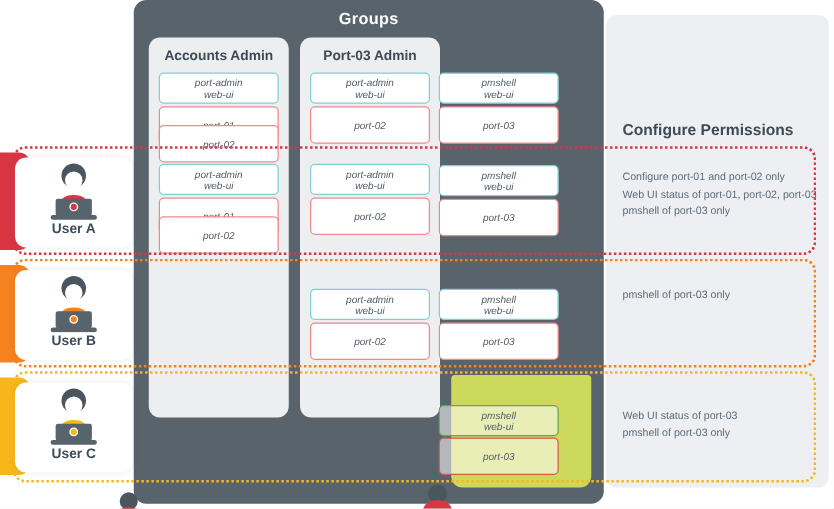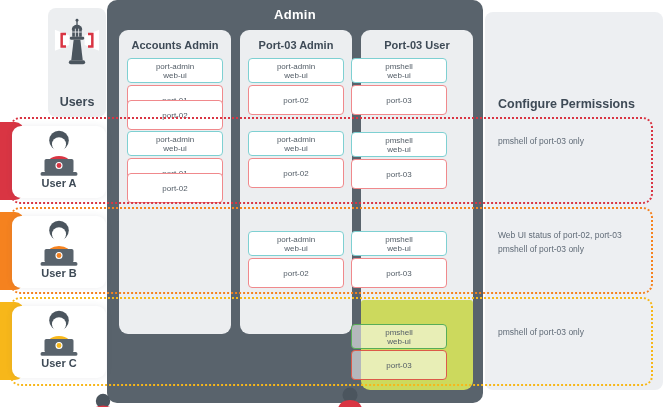--- a/index.html
+++ b/index.html
@@ -18,74 +18,52 @@
   .gcol-name{position:absolute;top:9px;left:0;right:0;text-align:center;font-size:11px;font-weight:bold;color:var(--heading-text);}
   .perm-panel{position:absolute;left:485px;top:12px;width:178px;height:378px;background:var(--perm-panel-bg);border-radius:8px;z-index:1;}
   .perm-title{position:absolute;left:498px;top:97px;font-size:12.5px;font-weight:bold;color:var(--heading-text);z-index:3;}
   .perm-block{position:absolute;left:498px;width:158px;z-index:3;}
   .perm-line{font-size:8.5px;line-height:13.5px;color:var(--body-text);}
   
   .highlight-cell{position:absolute;left:361px;top:300px;width:112px;height:90px;background:var(--highlight-bg);border-radius:3px 3px 9px 9px;z-index:2;}
   
   .bx{position:absolute;box-sizing:border-box;width:96px;background:#fff;border-radius:4px;
       display:flex;flex-direction:column;align-items:center;justify-content:center;text-align:center;
-      font-size:8px;line-height:9px;color:var(--box-text);z-index:3;}
+      font-size:8px;line-height:9px;color:var(--box-text);z-index:3;font-style:italic;}
   .h2{height:25px;} .h1{height:30px;}
   .teal{border:1.5px solid var(--teal-border);}
   .redb{border:1.5px solid var(--red-border);}
   .greenb{border:1.5px solid var(--green-border);background:rgba(255,255,255,0.55);}
   .redhl{border:1.5px solid var(--hl-red-border);background:rgba(255,255,255,0.55);}
   .c1{left:127px}.c2{left:248px}.c3{left:351px}
   
   .row-outline{position:absolute;left:10px;width:643px;box-sizing:border-box;border:2px dotted #000;border-radius:10px;background:transparent;z-index:5;pointer-events:none;}
   .bracket{position:absolute;left:-8px;width:32px;height:78px;border-radius:9px;z-index:6;}
   .user-card{position:absolute;left:12px;width:94px;height:72px;background:#ffffff;border-radius:9px;z-index:7;
       display:flex;flex-direction:column;align-items:center;box-shadow:0 0 6px rgba(70,80,95,0.10);}
   .user-card svg{margin-top:4px;}
   .user-name{font-size:11px;font-weight:bold;color:var(--heading-text);margin-top:1px;}
   .peek{position:absolute;z-index:1;}
 </style>
 </head>
 <body>
 
 <div class="canvas">
 
-  <div class="users-panel">
-    <svg width="46" height="52" viewBox="0 0 48 54">
-      <polygon points="1,12 16,18 16,28 1,34" fill="#ffffff"></polygon>
-      <polygon points="47,12 32,18 32,28 47,34" fill="#ffffff"></polygon>
-      <path d="M12.5,16.5 h-4.5 v13 h4.5" fill="none" stroke="var(--row-a)" stroke-width="2.6"></path>
-      <path d="M35.5,16.5 h4.5 v13 h-4.5" fill="none" stroke="var(--row-a)" stroke-width="2.6"></path>
-      <line x1="24" y1="2.5" x2="24" y2="9" stroke="var(--avatar-dark)" stroke-width="1.4"></line>
-      <circle cx="24" cy="2.2" r="1.5" fill="var(--avatar-dark)"></circle>
-      <path d="M18.5,12 a5.5,5 0 0 1 11,0 z" fill="var(--avatar-dark)"></path>
-      <rect x="19" y="11" width="10" height="8.5" fill="var(--avatar-dark)"></rect>
-      <line x1="22.3" y1="11" x2="22.3" y2="19.5" stroke="#eceef0" stroke-width="0.9"></line>
-      <line x1="25.7" y1="11" x2="25.7" y2="19.5" stroke="#eceef0" stroke-width="0.9"></line>
-      <line x1="19" y1="14.5" x2="29" y2="14.5" stroke="#eceef0" stroke-width="0.9"></line>
-      <rect x="16.5" y="19.5" width="15" height="3" rx="1.2" fill="var(--avatar-dark)"></rect>
-      <polygon points="20.5,22.5 27.5,22.5 30,44 18,44" fill="var(--avatar-dark)"></polygon>
-      <rect x="15.5" y="44" width="17" height="4" rx="2" fill="var(--avatar-dark)"></rect>
-    </svg>
-    <div class="users-title">Users</div>
-  </div>
 
   <div class="groups-panel">
-    <div class="groups-title">Admin</div>
+    <div class="groups-title">Groups</div>
   </div>
 
   <div class="gcol" style="left:119px">
     <div class="gcol-name">Accounts Admin</div>
   </div>
   <div class="gcol" style="left:240px">
     <div class="gcol-name">Port-03 Admin</div>
   </div>
-  <div class="gcol" style="left:361px">
-    <div class="gcol-name">Port-03 User</div>
-  </div>
 
   <div class="highlight-cell"></div>
 
   <div class="bx h2 teal c1" style="top:58px">
     <span>port-admin</span>
     <span>web-ui</span>
   </div>
   <div class="bx h1 redb c1" style="top:85px">
     <span>port-01</span>
   </div>
@@ -157,27 +135,29 @@
     <span>web-ui</span>
   </div>
   <div class="bx h1 redhl c3" style="top:350px">
     <span>port-03</span>
   </div>
 
   <div class="perm-panel"></div>
   <div class="perm-title">Configure Permissions</div>
 
   <div class="perm-block" style="top:135px">
+    <div class="perm-line">Configure port-01 and port-02 only</div>
+    <div class="perm-line">Web UI status of port-01, port-02, port-03</div>
     <div class="perm-line">pmshell of port-03 only</div>
   </div>
   <div class="perm-block" style="top:229px">
-    <div class="perm-line">Web UI status of port-02, port-03</div>
     <div class="perm-line">pmshell of port-03 only</div>
   </div>
   <div class="perm-block" style="top:326px">
+    <div class="perm-line">Web UI status of port-03</div>
     <div class="perm-line">pmshell of port-03 only</div>
   </div>
 
   <div class="row-outline" style="top:117px;height:87px;border-color:var(--row-a)"></div>
   <div class="row-outline" style="top:207px;height:87px;border-color:var(--row-b)"></div>
   <div class="row-outline" style="top:297px;height:89px;border-color:var(--row-c)"></div>
 
   <div class="bracket" style="top:122px;background:var(--row-a)"></div>
   <div class="bracket" style="top:212px;background:var(--row-b)"></div>
   <div class="bracket" style="top:302px;background:var(--row-c)"></div>

